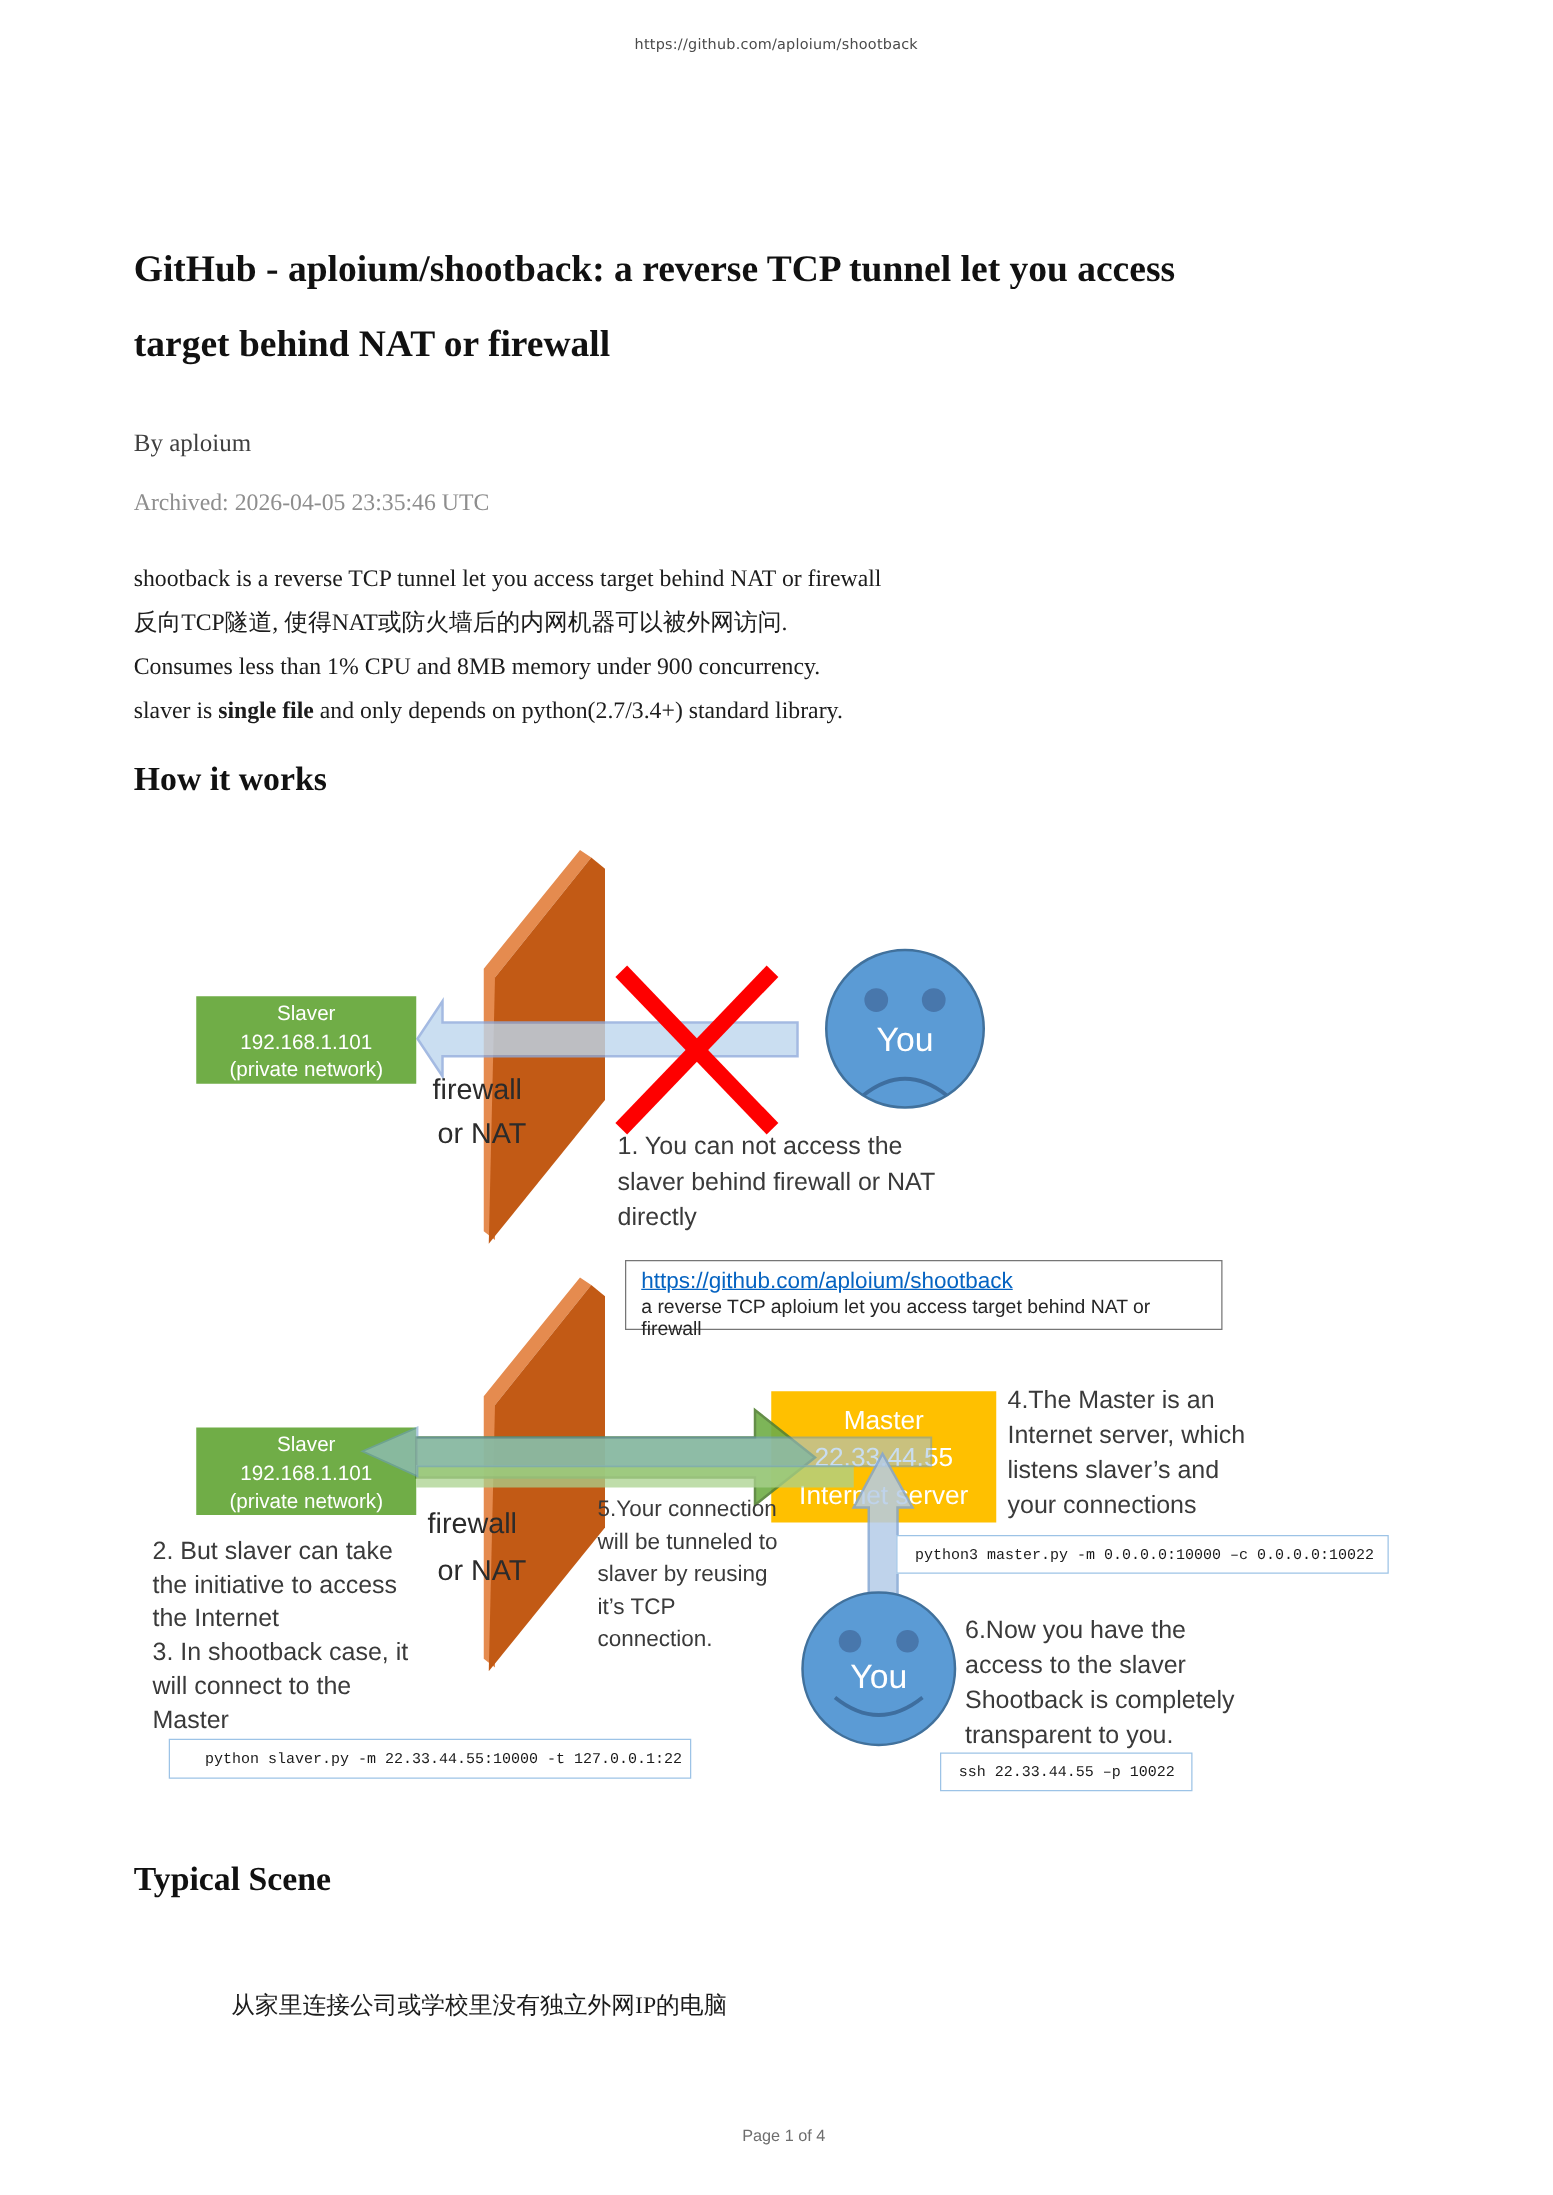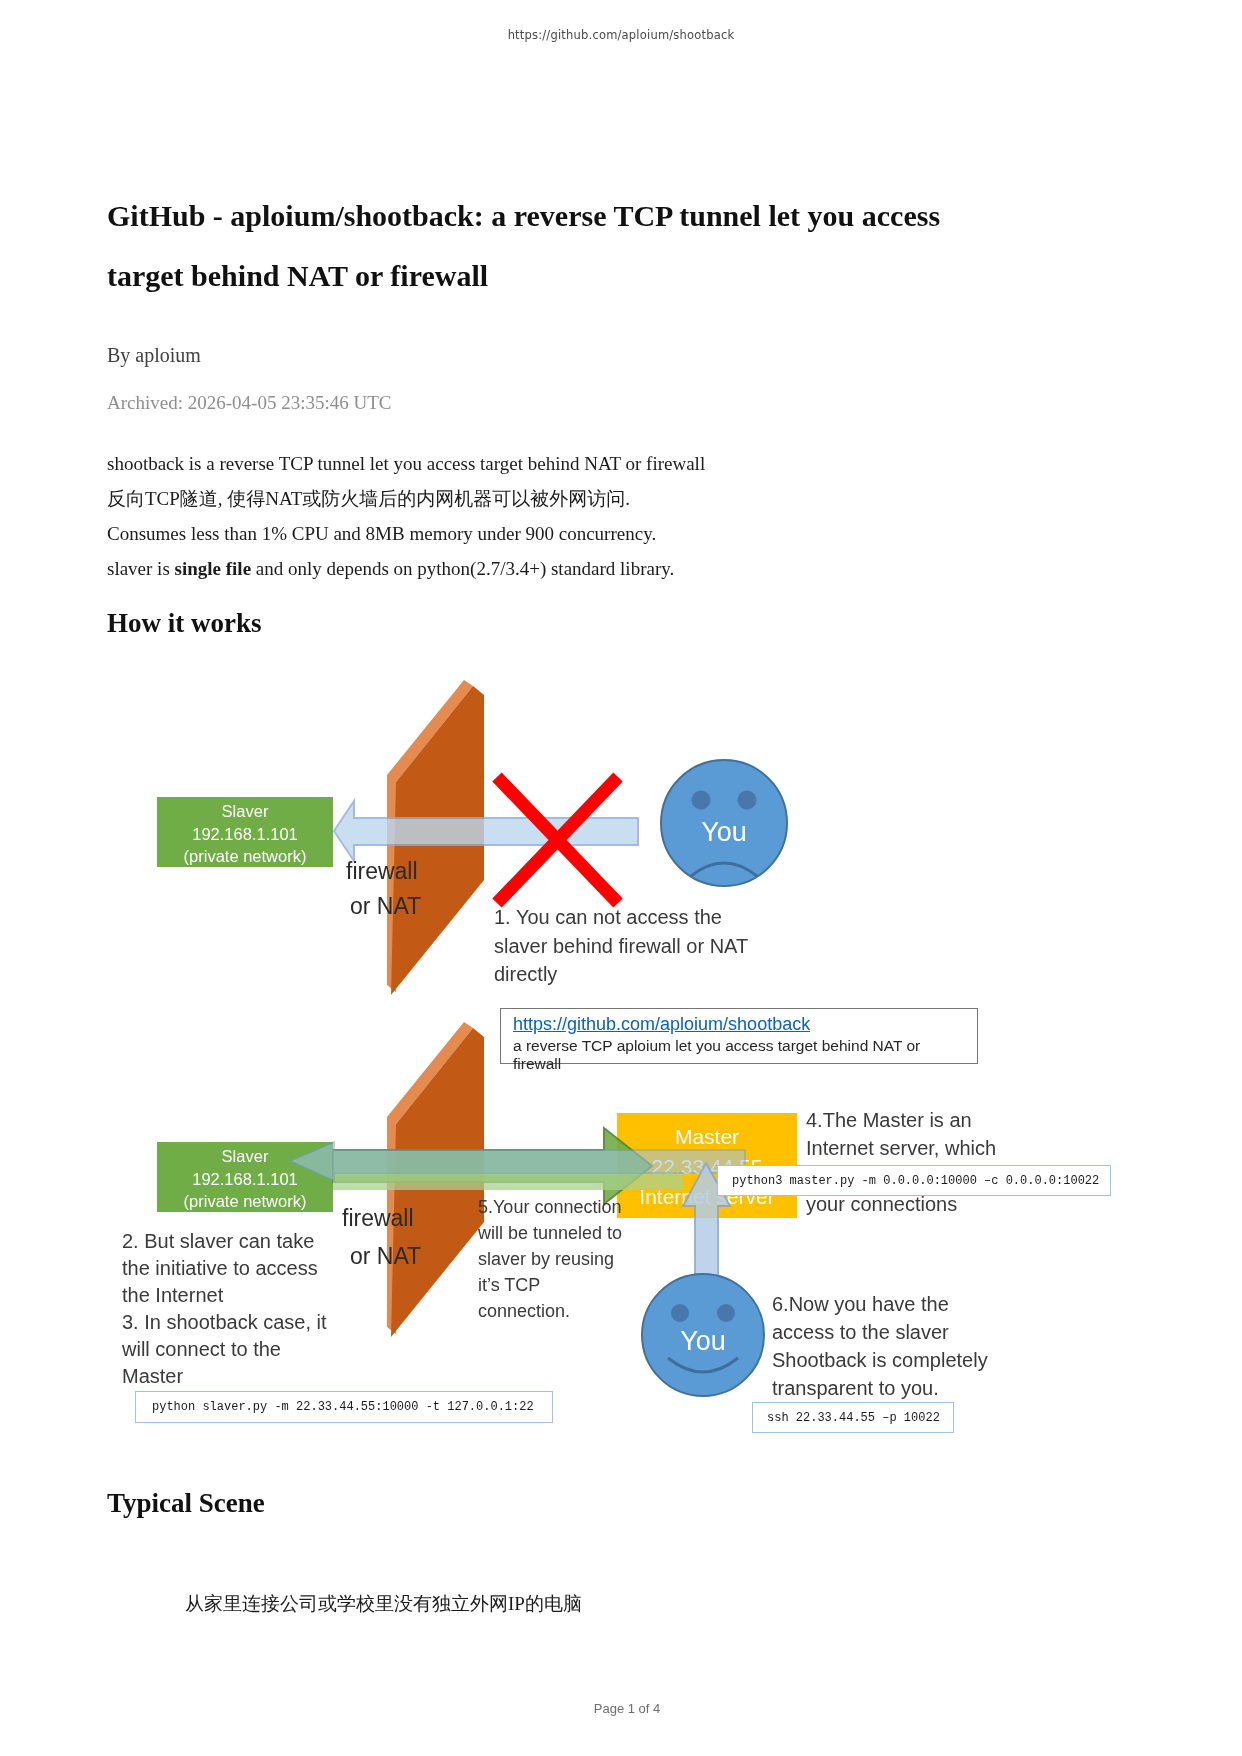--- a/index.html
+++ b/index.html
@@ -76,22 +76,22 @@
     font-weight:500;margin-bottom:2px;
   }
   .link-box .sub{font-size:15.5px;color:#262626;}
   .code-box{
     border:1.5px solid #9DC3E6;background:#ffffff;z-index:6;
     box-sizing:border-box;
     font-family:"Liberation Mono","DejaVu Sans Mono",monospace;
     font-size:12px;color:#1a1a1a;
     display:flex;align-items:center;
   }
-  .code-slaver{left:135px;top:1391px;width:418px;height:32px;padding-left:16px;}
-  .code-master{left:717px;top:1165px;width:394px;height:31px;padding-left:14px;}
+  .code-slaver{left:135px;top:1391px;width:418px;height:32px;padding-left:28px;}
+  .code-master{left:717px;top:1228px;width:394px;height:31px;padding-left:14px;}
   .code-ssh{left:752px;top:1402px;width:202px;height:31px;padding-left:14px;}
 
   svg.overlay{left:0;top:0;z-index:5;pointer-events:none;}
 </style>
 </head>
 <body>
 
 <div class="page">
 
   <div class="abs header-url">https://github.com/aploium/shootback</div>

